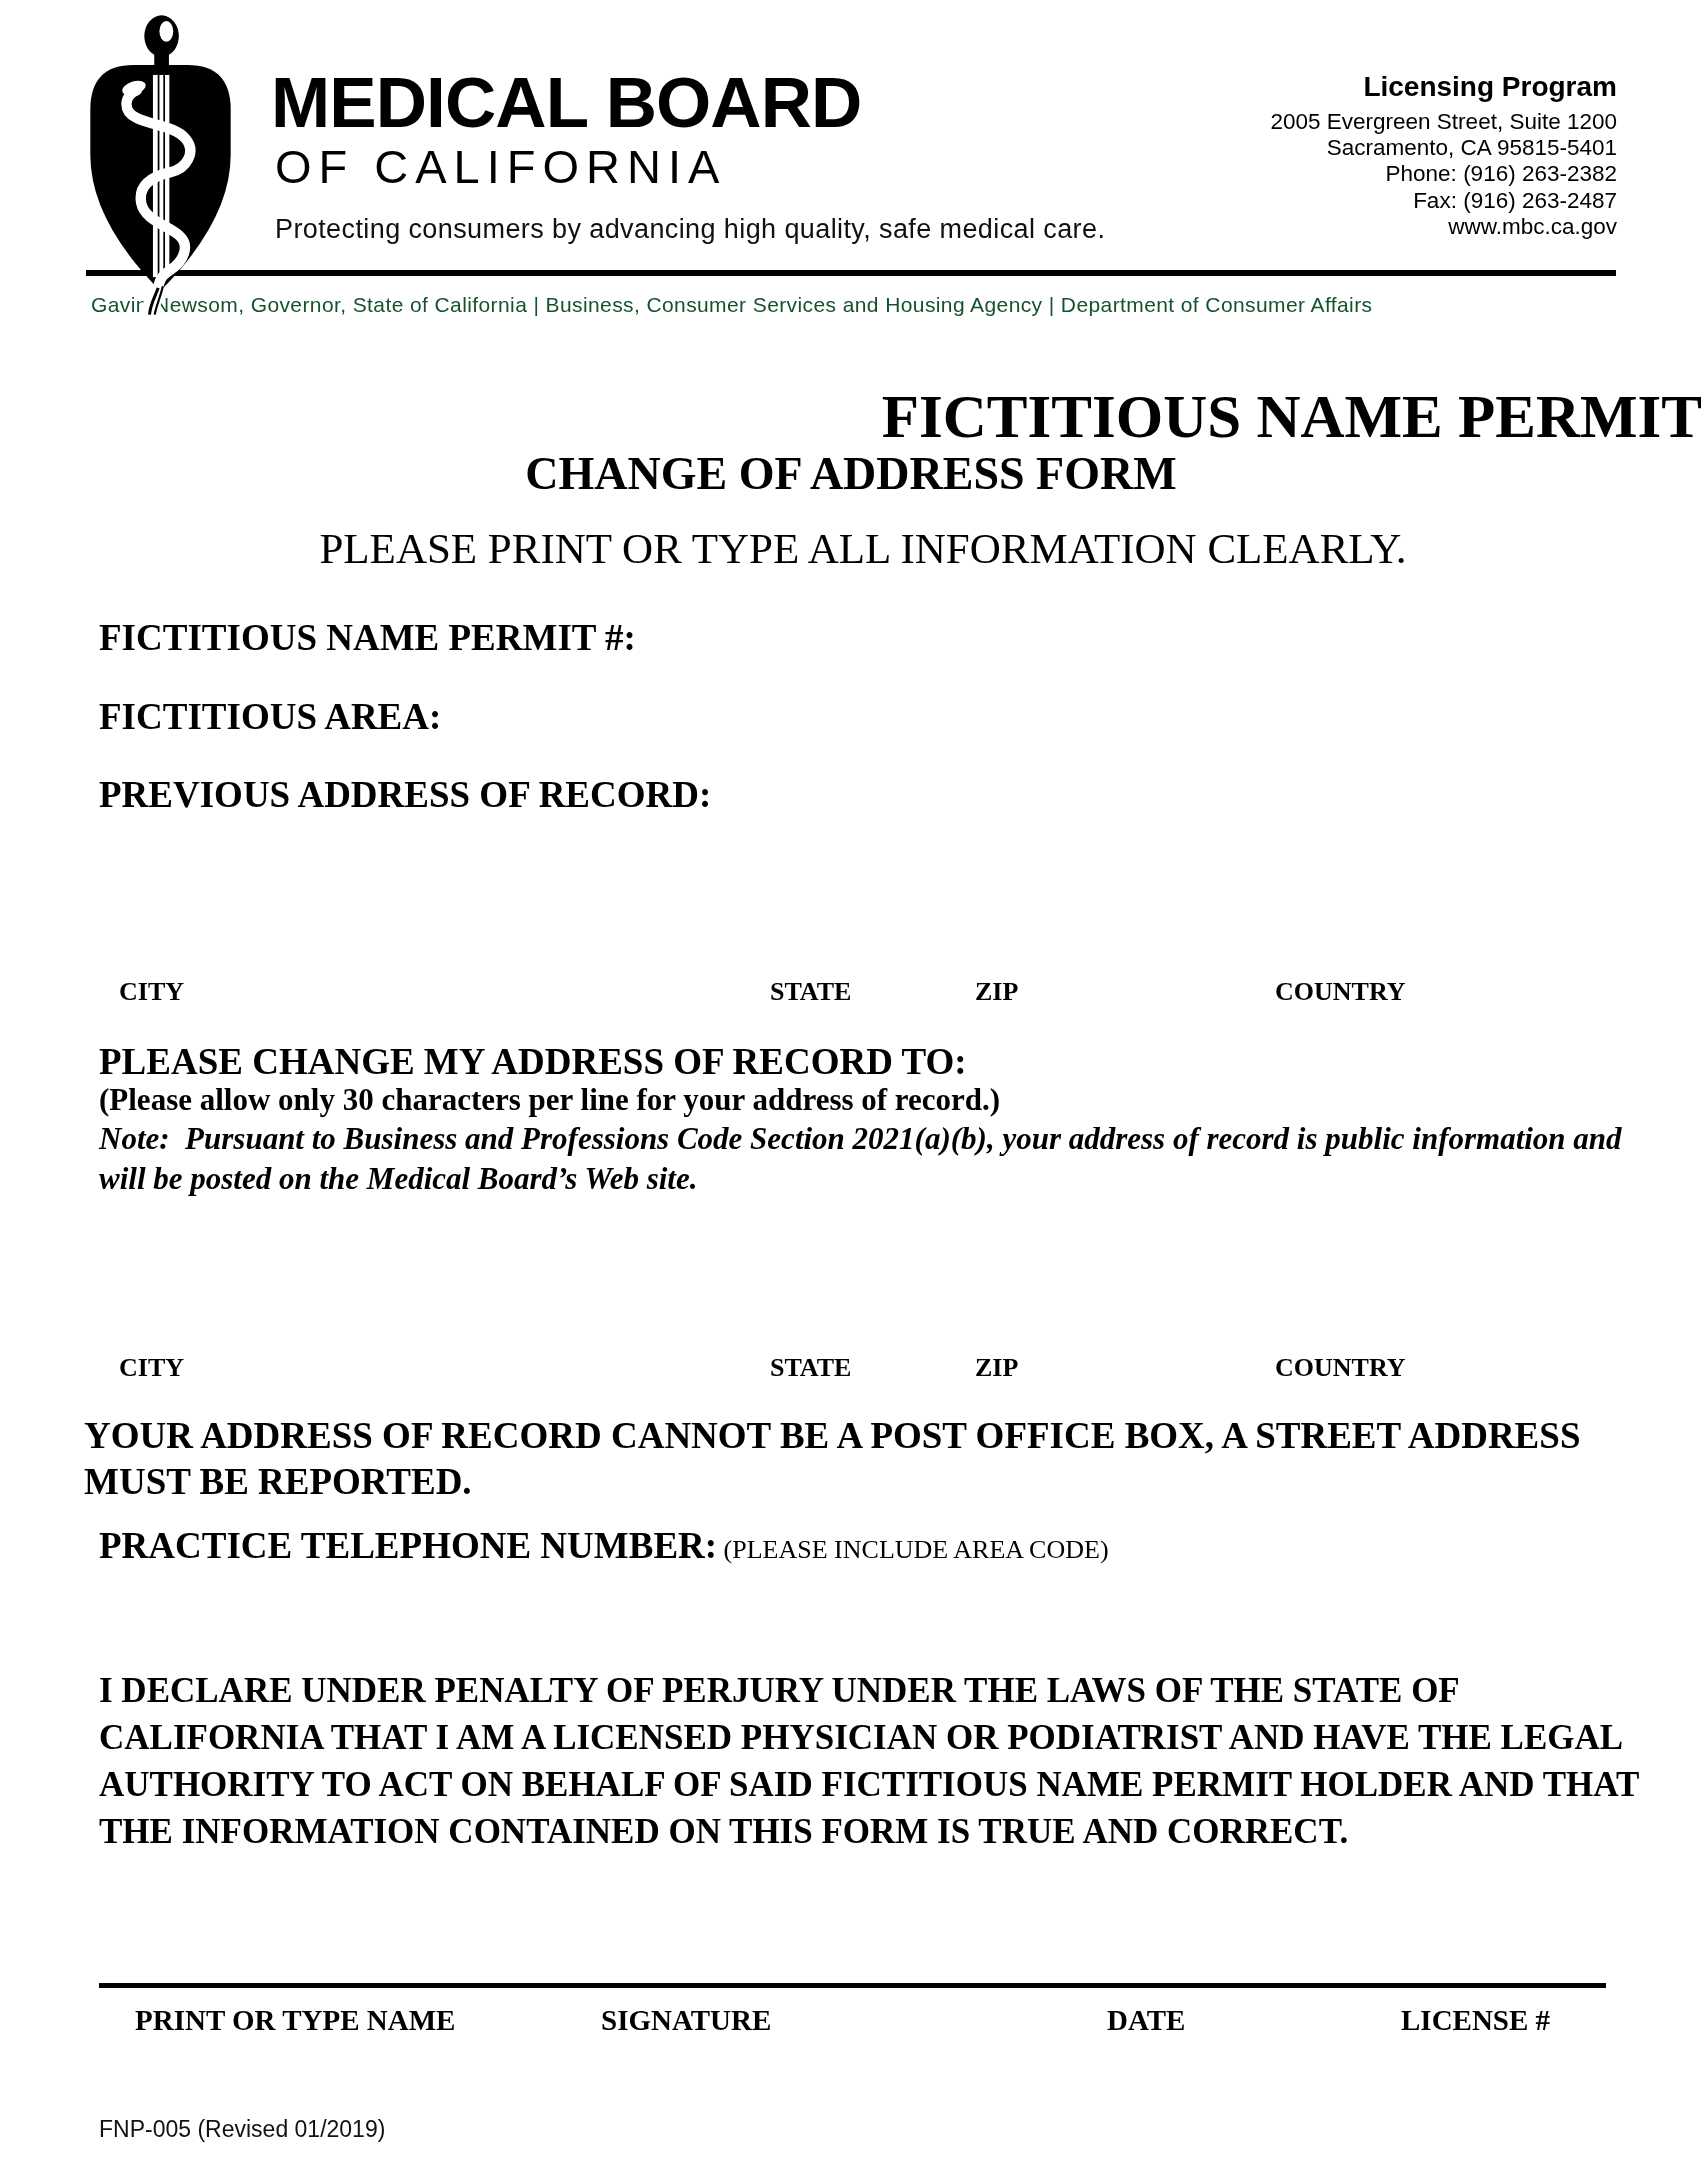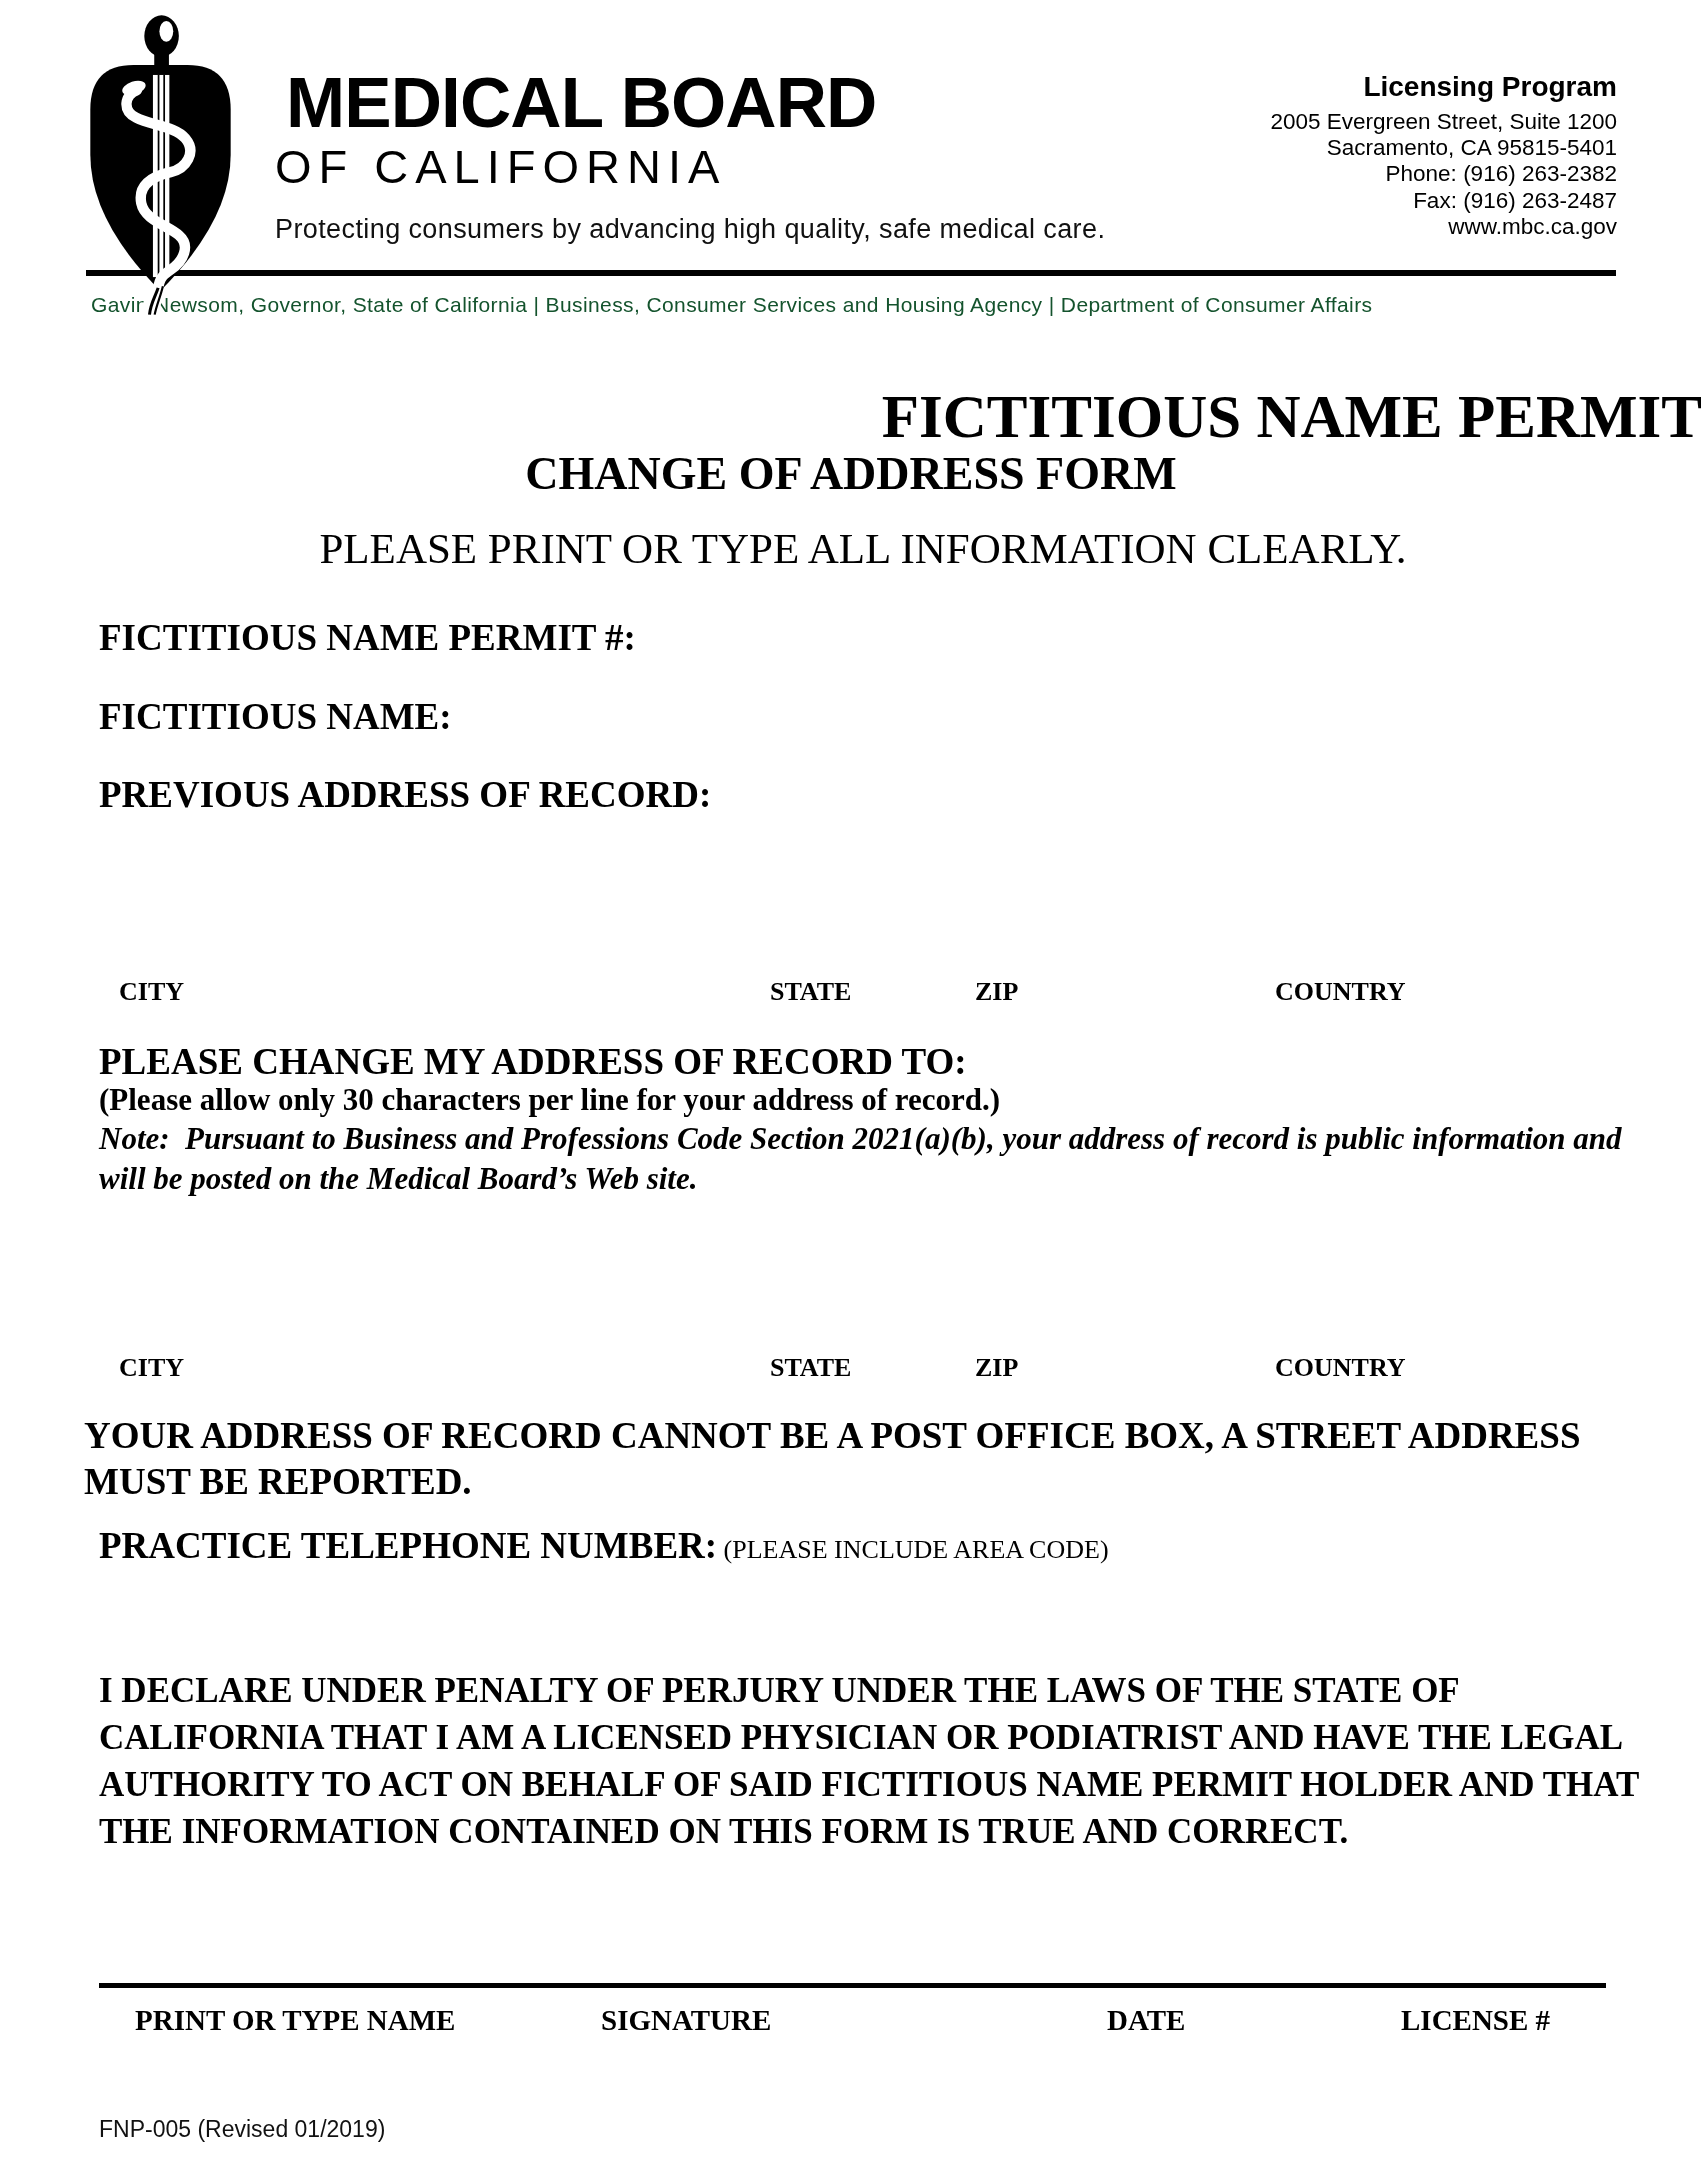--- a/index.html
+++ b/index.html
@@ -12,21 +12,20 @@
     font-family:"Liberation Serif", serif;
     color:#000;
   }
   
   .logo-svg{position:absolute;left:86px;top:12px;width:149px;height:303px;z-index:2;}
   .org-name1{
     position:absolute;left:271px;top:67px;
     font-family:"Liberation Sans", sans-serif;
     font-weight:700;font-size:71px;letter-spacing:-0.9px;line-height:1;
     white-space:nowrap;
-    margin-left:15px;
   }
   .org-name2{
     position:absolute;left:275px;top:143px;
     font-family:"Liberation Sans", sans-serif;
     font-weight:400;font-size:47px;letter-spacing:7px;line-height:1;
     white-space:nowrap;
   }
   .tagline{
     position:absolute;left:275px;top:216px;
     font-family:"Liberation Sans", sans-serif;
@@ -150,21 +149,21 @@
   </div>
 
   <div class="rule-top"></div>
   <div class="gov-line">Gavin Newsom, Governor, State of California | Business, Consumer Services and Housing Agency | Department of Consumer Affairs</div>
 
   <div class="form-title">FICTITIOUS NAME PERMIT</div>
   <div class="form-subtitle">CHANGE OF ADDRESS FORM</div>
   <div class="instruction">PLEASE PRINT OR TYPE ALL INFORMATION CLEARLY.</div>
 
   <div class="flabel permit-label">FICTITIOUS NAME PERMIT #:</div>
-  <div class="flabel name-label">FICTITIOUS NAME:</div>
+  <div class="flabel name-label">FICTITIOUS AREA:</div>
   <div class="flabel prev-addr-label">PREVIOUS ADDRESS OF RECORD:</div>
 
   <div class="city-row row1">
     <span class="c1">CITY</span>
     <span class="c2">STATE</span>
     <span class="c3">ZIP</span>
     <span class="c4">COUNTRY</span>
   </div>
 
   <div class="flabel change-label">PLEASE CHANGE MY ADDRESS OF RECORD TO:</div>

